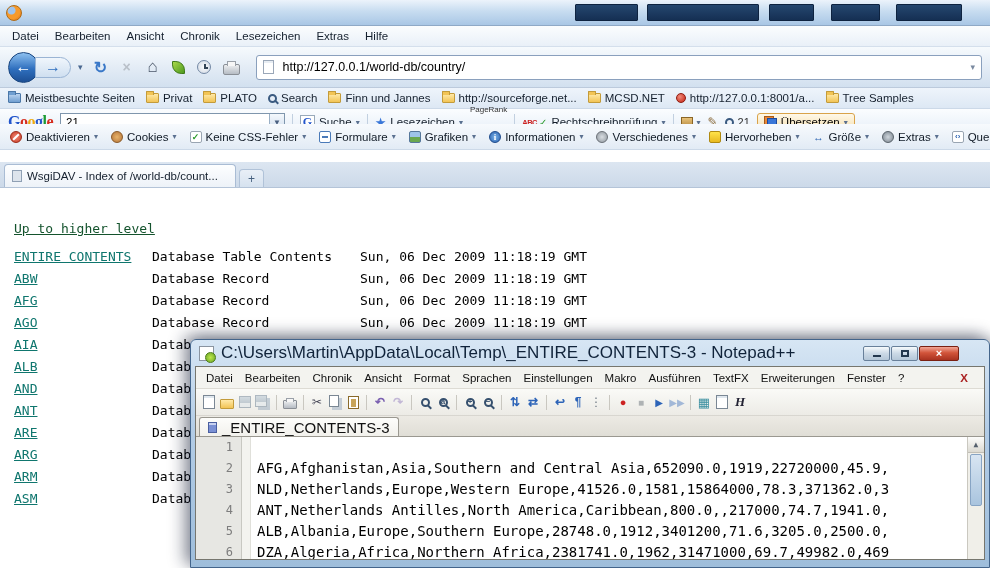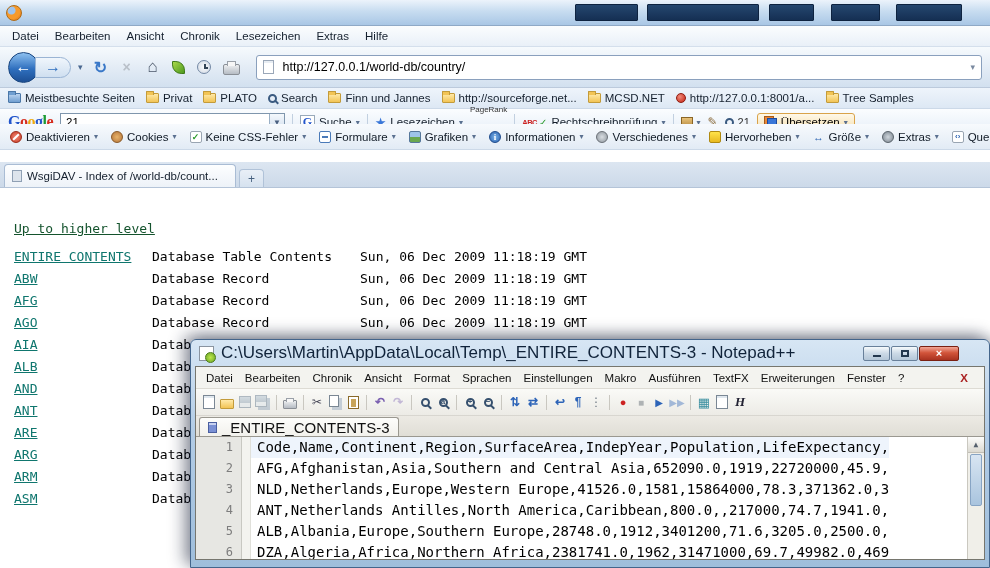--- a/index.html
+++ b/index.html
@@ -534,21 +534,20 @@
         <div class="npp-tab">
           <span class="tabdoc"></span>
           <span>_ENTIRE_CONTENTS-3</span>
         </div>
       </div>
       <div class="npp-editor">
         <div class="npp-lines">
           <div class="cl cur">
               <span class="ln">1</span>
               <span class="fold"></span>
-              <span class="lt">Code,Name,Continent,Region,SurfaceArea,IndepYear,Population,LifeExpectancy,</span>
             </div>
           <div class="cl">
               <span class="ln">2</span>
               <span class="fold"></span>
               <span class="lt">AFG,Afghanistan,Asia,Southern and Central Asia,652090.0,1919,22720000,45.9,</span>
             </div>
           <div class="cl">
               <span class="ln">3</span>
               <span class="fold"></span>
               <span class="lt">NLD,Netherlands,Europe,Western Europe,41526.0,1581,15864000,78.3,371362.0,3</span>

